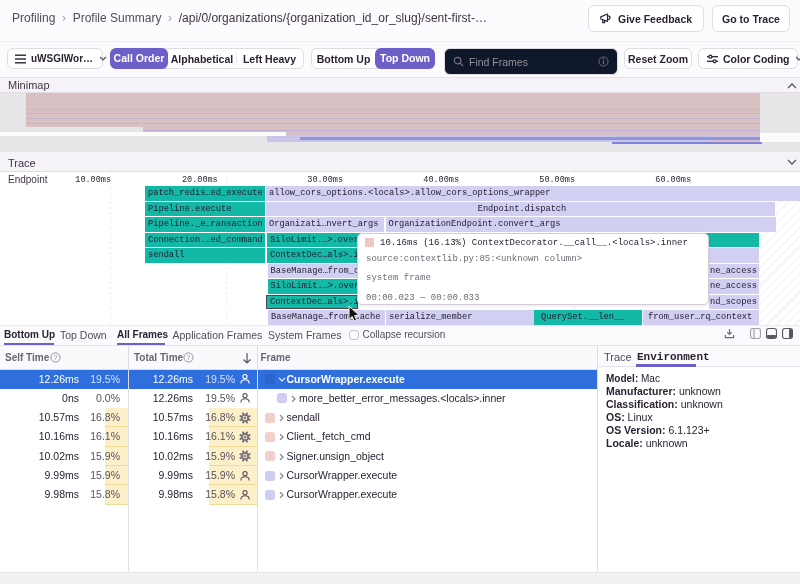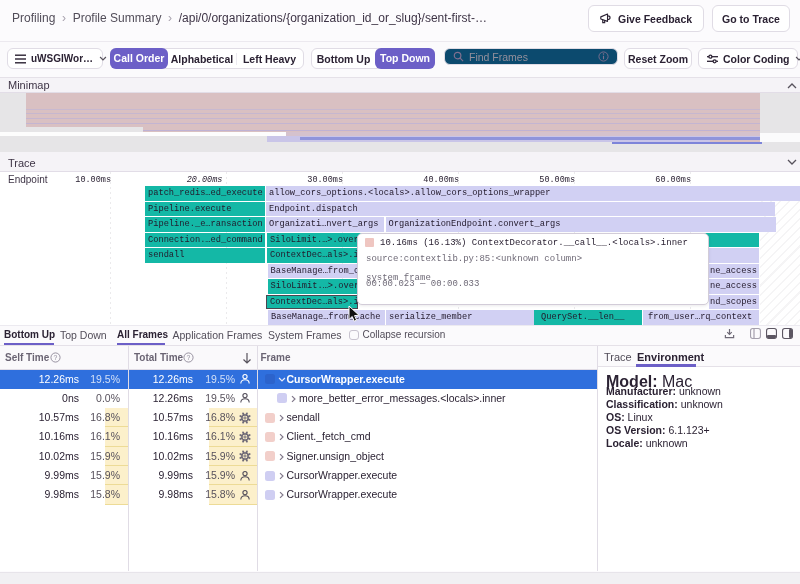--- a/index.html
+++ b/index.html
@@ -45,21 +45,21 @@
     </svg></div>
 <div class="btn abs" style="left:110px;top:48px;width:194px;height:21px;font-weight:bold;font-size:10.5px;background:#fff;">
 <span style="display:inline-block;background:#6c5fc7;color:#fff;border-radius:6px;height:21px;line-height:21px;width:58px;text-align:center;margin:-1px 0 0 -1px;">Call Order</span>
 <span style="width:68px;text-align:center;color:#2b2233;">Alphabetical</span>
 <span style="width:66px;text-align:center;color:#2b2233;border-left:1px solid #eceaf0;">Left Heavy</span>
   </div>
 <div class="btn abs" style="left:311px;top:48px;width:124px;height:21px;font-weight:bold;font-size:10.5px;">
 <span style="width:63px;text-align:center;color:#2b2233;">Bottom Up</span>
 <span style="display:inline-block;background:#6c5fc7;color:#fff;border-radius:6px;height:21px;line-height:21px;width:60px;text-align:center;margin:-1px -1px 0 0;">Top Down</span>
   </div>
-<div class="btn abs" style="left:444px;top:48px;width:174px;height:17px;font-weight:normal;padding:0 8px;background:#0c4a6e;">
+<div class="btn abs" style="left:444px;top:48px;width:174px;height:27px;font-weight:normal;padding:0 8px;background:#0f172a;">
 <svg width="11" height="11" viewBox="0 0 12 12" style="margin-right:5px;">
       <circle cx="5" cy="5" r="3.6" fill="none" stroke="#80708f" stroke-width="1.3"></circle>
       <line x1="7.8" y1="7.8" x2="11" y2="11" stroke="#80708f" stroke-width="1.3"></line>
     </svg>
 <span style="color:#94909c;font-size:10.5px;">Find Frames</span>
 <svg width="11" height="11" viewBox="0 0 12 12" style="margin-left:auto;">
       <circle cx="6" cy="6" r="5" fill="none" stroke="#80708f" stroke-width="1"></circle>
       <line x1="6" y1="5.2" x2="6" y2="9" stroke="#80708f" stroke-width="1.2"></line>
       <circle cx="6" cy="3.2" r="0.8" fill="#80708f"></circle>
     </svg>
@@ -98,37 +98,37 @@
 <div class="abs" style="left:612px;top:48.5px;width:150px;height:2.5px;background:#7d84d9;"></div>
 <div class="abs" style="left:760px;top:40px;width:40px;height:9px;background:#fbfbfc;"></div>
 </div>
 <div class="abs" style="left:0;top:152px;width:800px;height:20px;background:#f5f3f7;border-bottom:1px solid #e2dde7;font-size:11px;line-height:22px;color:#3e3446;padding-left:8px;">Trace</div>
 <svg class="abs" width="10" height="6" viewBox="0 0 10 6" style="left:787px;top:159px;">
     <path d="M1 1 L5 5 L9 1" fill="none" stroke="#57525c" stroke-width="1.3"></path>
   </svg>
 <div class="abs" style="left:0;top:172px;width:800px;height:14px;background:#fff;"></div>
 <div class="abs" style="left:8px;top:174px;font-size:10px;color:#3e3446;">Endpoint</div>
 <div class="abs mono" style="left:66px;top:174.5px;width:45px;font-size:8.5px;color:#2b2233;text-align:right;">10.00ms</div>
-<div class="abs mono" style="left:182px;top:174.5px;width:45px;font-size:8.5px;color:#2b2233;text-align:center;font-style:italic;">20.00ms</div>
+<div class="abs mono" style="left:182px;top:174.5px;width:45px;font-size:8.5px;color:#2b2233;text-align:left;">20.00ms</div>
 <div class="abs mono" style="left:298px;top:174.5px;width:45px;font-size:8.5px;color:#2b2233;text-align:right;">30.00ms</div>
 <div class="abs mono" style="left:414px;top:174.5px;width:45px;font-size:8.5px;color:#2b2233;text-align:right;">40.00ms</div>
 <div class="abs mono" style="left:530px;top:174.5px;width:45px;font-size:8.5px;color:#2b2233;text-align:right;">50.00ms</div>
 <div class="abs mono" style="left:646px;top:174.5px;width:45px;font-size:8.5px;color:#2b2233;text-align:right;">60.00ms</div>
 <div class="abs" style="left:0;top:186px;width:800px;height:139px;background:#fff;"></div>
 <div class="abs" style="left:110px;top:172px;width:1px;height:153px;background:repeating-linear-gradient(to bottom,rgba(60,50,70,0.10) 0 2px,transparent 2px 5px);"></div>
 <div class="abs" style="left:226px;top:172px;width:1px;height:153px;background:repeating-linear-gradient(to bottom,rgba(60,50,70,0.10) 0 2px,transparent 2px 5px);"></div>
 <div class="abs" style="left:342px;top:172px;width:1px;height:153px;background:repeating-linear-gradient(to bottom,rgba(60,50,70,0.10) 0 2px,transparent 2px 5px);"></div>
 <div class="abs" style="left:458px;top:172px;width:1px;height:153px;background:repeating-linear-gradient(to bottom,rgba(60,50,70,0.10) 0 2px,transparent 2px 5px);"></div>
 <div class="abs" style="left:574px;top:172px;width:1px;height:153px;background:repeating-linear-gradient(to bottom,rgba(60,50,70,0.10) 0 2px,transparent 2px 5px);"></div>
 <div class="abs" style="left:690px;top:172px;width:1px;height:153px;background:repeating-linear-gradient(to bottom,rgba(60,50,70,0.10) 0 2px,transparent 2px 5px);"></div>
 <div class="abs" style="left:760px;top:186px;width:40px;height:139px;background:repeating-linear-gradient(135deg,transparent 0 5px,rgba(60,50,70,0.05) 5px 6.5px);"></div>
 <div class="bar pk" style="left:145px;top:186.0px;width:120px;">patch_redis…ed_execute</div>
 <div class="bar lv" style="left:266px;top:186.0px;width:546px;">allow_cors_options.&lt;locals&gt;.allow_cors_options_wrapper</div>
 <div class="bar pk" style="left:145px;top:201.5px;width:120px;">Pipeline.execute</div>
-<div class="bar lv" style="left:266px;top:201.5px;width:509px;">Endpoint.dispatch</div>
+<div class="bar lv" style="left:266px;top:201.5px;width:509px;text-align:center;">Endpoint.dispatch</div>
 <div class="bar pk" style="left:145px;top:217.0px;width:120px;">Pipeline._e…ransaction</div>
 <div class="bar lv" style="left:266px;top:217.0px;width:118px;">Organizati…nvert_args</div>
 <div class="bar lv" style="left:385.5px;top:217.0px;width:390px;">OrganizationEndpoint.convert_args</div>
 <div class="bar pk" style="left:145px;top:232.5px;width:120px;">Connection.…ed_command</div>
 <div class="bar pk" style="left:267px;top:232.5px;width:492px;">SiloLimit.…&gt;.over</div>
 <div class="bar pk" style="left:145px;top:248.0px;width:120px;">sendall</div>
 <div class="bar pk" style="left:267px;top:248.0px;width:441px;">ContextDec…als&gt;.i</div>
 <div class="bar lv" style="left:709px;top:248.0px;width:50px;"></div>
 <div class="bar lv" style="left:267.5px;top:263.5px;width:441px;">BaseManage…from_c</div>
 <div class="bar lv" style="left:709px;top:263.5px;width:50px;padding-left:1px;">ne_access</div>
@@ -138,21 +138,21 @@
 <div class="bar lv" style="left:709px;top:294.5px;width:50px;padding-left:1px;">nd_scopes</div>
 <div class="bar lv" style="left:268px;top:310.0px;width:117px;">BaseManage…from_cache</div>
 <div class="bar lv" style="left:386px;top:310.0px;width:147.5px;">serialize_member</div>
 <div class="bar pk" style="left:534px;top:310.0px;width:108px;padding-left:7px;">QuerySet.__len__</div>
 <div class="bar lv" style="left:643px;top:310.0px;width:116px;padding-left:5px;">from_user…rq_context</div>
 <div class="abs" style="left:357px;top:232.5px;width:352px;height:72.5px;background:#fff;border:1px solid #d2ccd8;border-radius:5px;box-shadow:0 1px 3px rgba(50,40,60,.10);z-index:5;"></div>
 <div class="abs mono" style="z-index:6;left:365px;top:238px;width:9px;height:9px;background:#efc6c1;border-radius:1px;"></div>
 <div class="abs mono" style="z-index:6;left:380px;top:237.5px;font-size:9px;color:#2b2233;">10.16ms (16.13%) ContextDecorator.__call__.&lt;locals&gt;.inner</div>
 <div class="abs mono" style="z-index:6;left:366px;top:254px;font-size:9px;color:#6f6a77;">source:contextlib.py:85:&lt;unknown column&gt;</div>
 <div class="abs mono" style="z-index:6;left:366px;top:272.5px;font-size:9px;color:#6f6a77;">system frame</div>
-<div class="abs mono" style="z-index:6;left:366px;top:279px;font-size:9px;color:#6f6a77;">00:00.023 — 00:00.033</div>
+<div class="abs mono" style="z-index:6;left:366px;top:293px;font-size:9px;color:#6f6a77;">00:00.023 — 00:00.033</div>
 <svg class="abs" width="12" height="18" viewBox="0 0 12 18" style="left:348px;top:305px;z-index:7;">
     <path d="M1 1 L1 14.5 L4.2 11.5 L6.2 16.2 L8.6 15.2 L6.6 10.6 L11 10.2 Z" fill="#111" stroke="#fff" stroke-width="1"></path>
   </svg>
 <div class="abs" style="left:0;top:325px;width:800px;height:21px;background:#fbfafc;border-top:1px solid #eceaf0;border-bottom:1px solid #e5e1e8;"></div>
 <div class="abs" style="left:4px;top:329px;font-size:10px;font-weight:bold;color:#2b2233;">Bottom Up</div>
 <div class="abs" style="left:3.5px;top:342.5px;width:50px;height:2.5px;background:#6c5fc7;"></div>
 <div class="abs" style="left:60px;top:329px;font-size:10.5px;color:#524d59;">Top Down</div>
 <div class="abs" style="left:117px;top:329px;font-size:10px;font-weight:bold;color:#2b2233;">All Frames</div>
 <div class="abs" style="left:117px;top:342.5px;width:48px;height:2.5px;background:#6c5fc7;"></div>
 <div class="abs" style="left:172.5px;top:329px;font-size:10.5px;color:#524d59;">Application Frames</div>
@@ -335,21 +335,21 @@
 <svg class="abs" width="5" height="8" viewBox="0 0 6 9" style="left:278.5px;top:491.3px;">
     <path d="M1.2 1 L4.8 4.5 L1.2 8" fill="none" stroke="#80788a" stroke-width="1.4"></path>
   </svg>
 <div class="cell" style="left:286.5px;top:485.3px;color:#2b2233;font-weight:normal;">CursorWrapper.execute</div>
 <div class="abs" style="left:128px;top:346px;width:1px;height:225px;background:#e0dce5;"></div>
 <div class="abs" style="left:257px;top:346px;width:1px;height:225px;background:#e0dce5;"></div>
 <div class="abs" style="left:597px;top:346px;width:1px;height:225px;background:#e0dce5;"></div>
 <div class="abs" style="left:598px;top:346px;width:202px;height:225px;background:#fff;"></div>
 <div class="abs" style="left:598px;top:346px;width:202px;height:20.5px;background:#fbfafc;border-bottom:1px solid #e5e1e8;"></div>
 <div class="abs" style="left:604px;top:350.5px;font-size:11px;color:#524d59;">Trace</div>
-<div class="abs" style="left:637px;top:350.5px;font-size:11px;font-weight:bold;color:#2b2233;">Environment</div>
+<div class="abs" style="left:637px;top:350.5px;font-size:11px;font-weight:bold;color:#2b2233;font-family:Liberation Mono, monospace;">Environment</div>
 <div class="abs" style="left:636px;top:364px;width:60px;height:2.5px;background:#6c5fc7;"></div>
-<div class="abs lbl" style="left:606px;top:372.5px;font-size:16px;color:#2b2233;"><b>Model:</b> Mac</div>
+<div class="abs lbl" style="left:606px;top:372.5px;font-size:10px;color:#2b2233;"><b>Model:</b> Mac</div>
 <div class="abs lbl" style="left:606px;top:385.4px;font-size:10.5px;color:#2b2233;"><b>Manufacturer:</b> unknown</div>
 <div class="abs lbl" style="left:606px;top:398.3px;font-size:10.5px;color:#2b2233;"><b>Classification:</b> unknown</div>
 <div class="abs lbl" style="left:606px;top:411.2px;font-size:10.5px;color:#2b2233;"><b>OS:</b> Linux</div>
 <div class="abs lbl" style="left:606px;top:424.1px;font-size:10.5px;color:#2b2233;"><b>OS Version:</b> 6.1.123+</div>
 <div class="abs lbl" style="left:606px;top:437.0px;font-size:10.5px;color:#2b2233;"><b>Locale:</b> unknown</div>
 <div class="abs" style="left:0;top:572px;width:800px;height:12px;background:#f1f0f3;border-top:1px solid #e7e4ea;"></div>
 
 </body></html>

